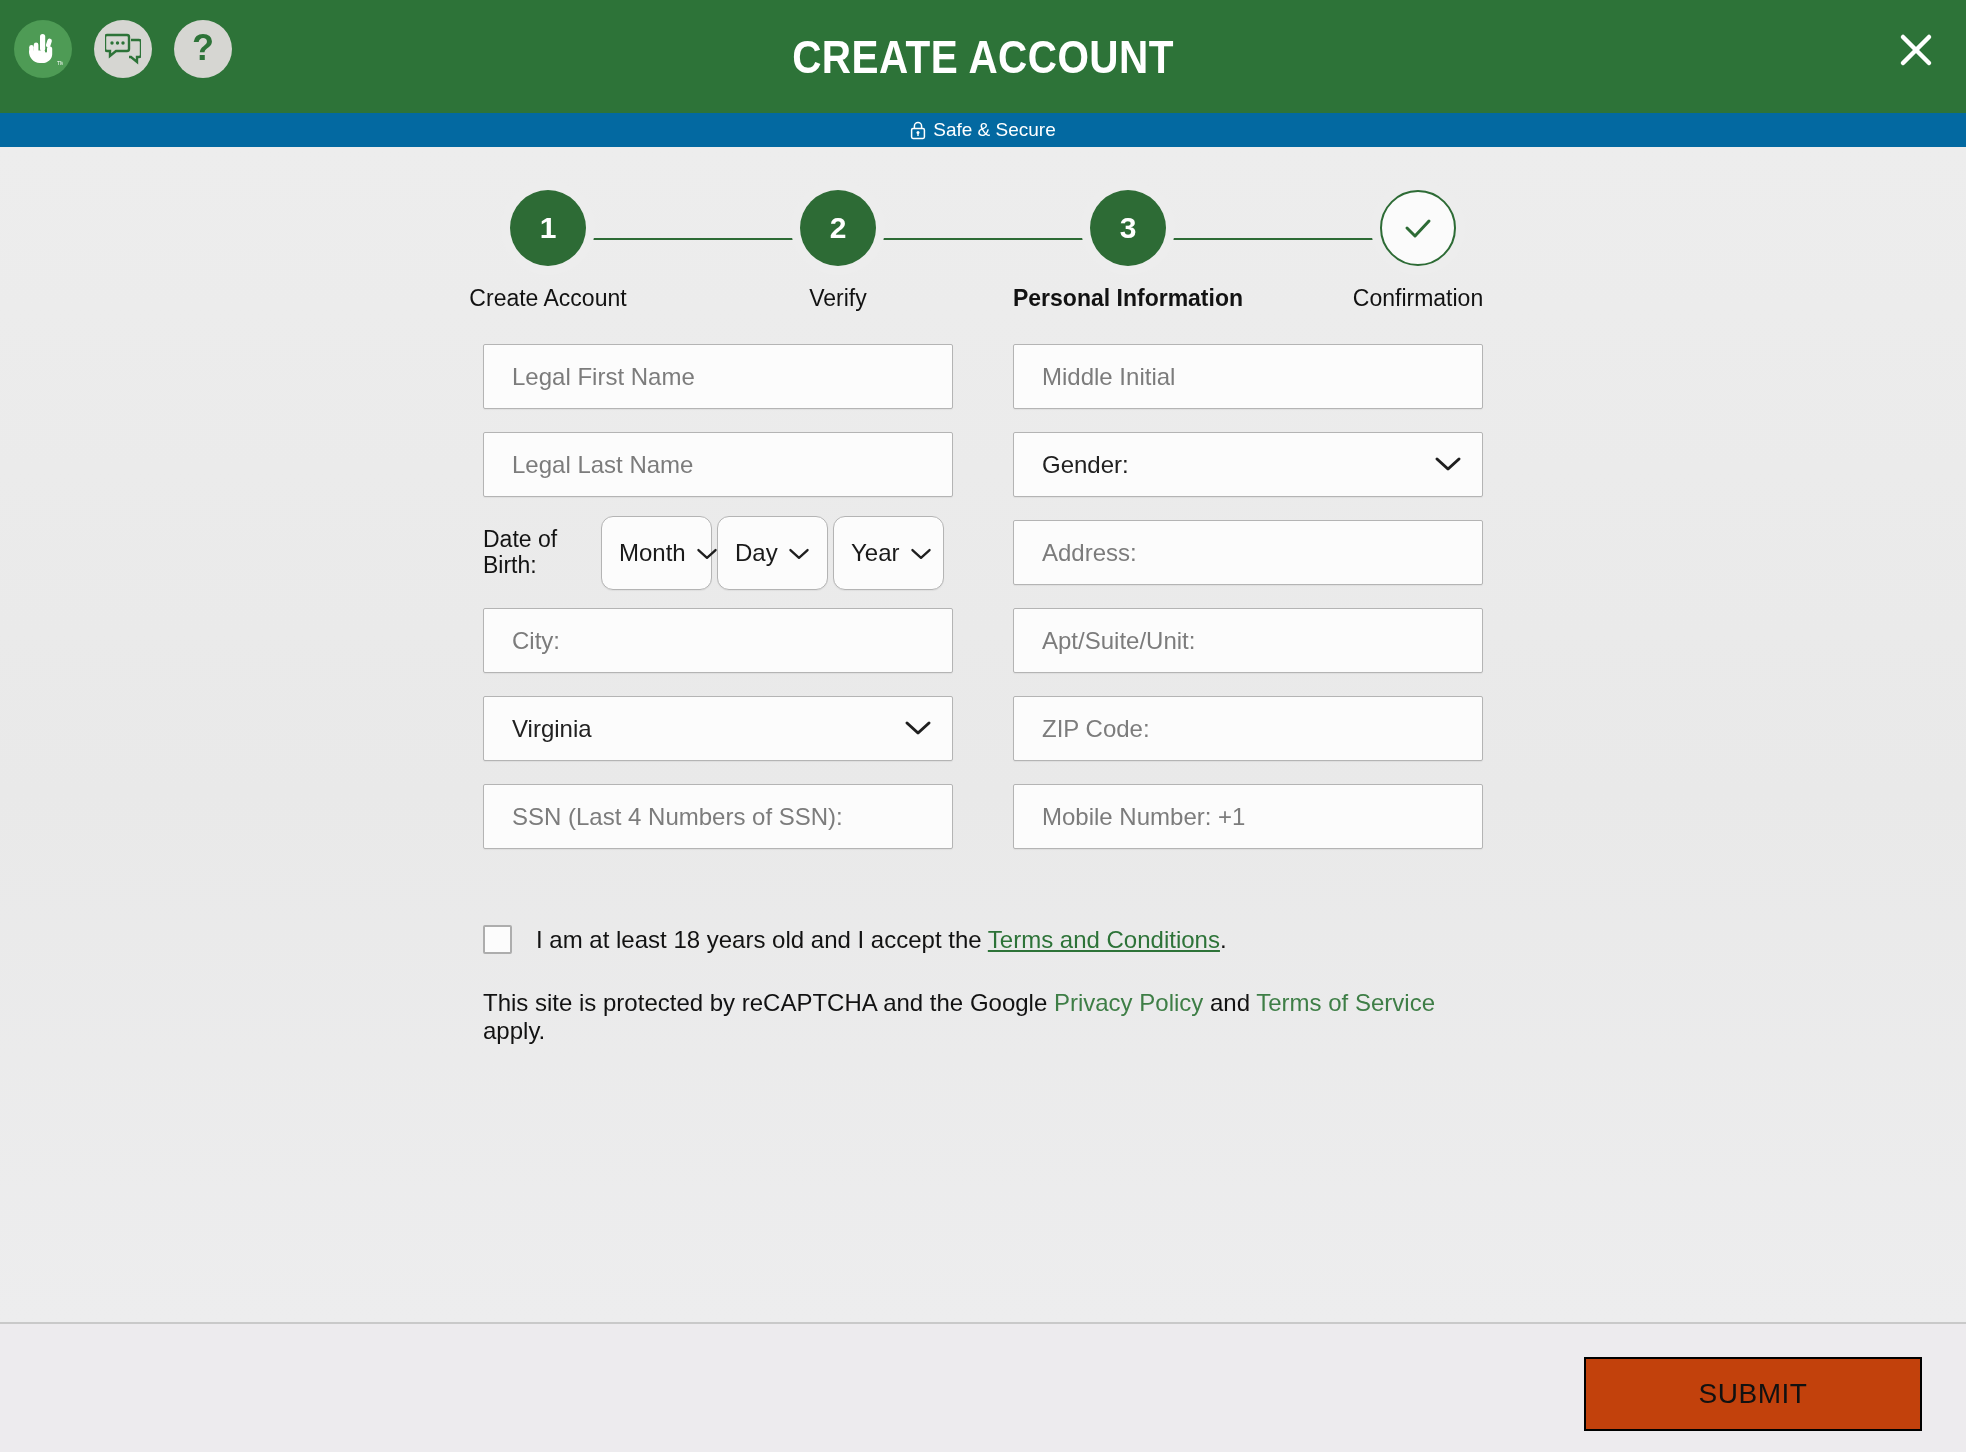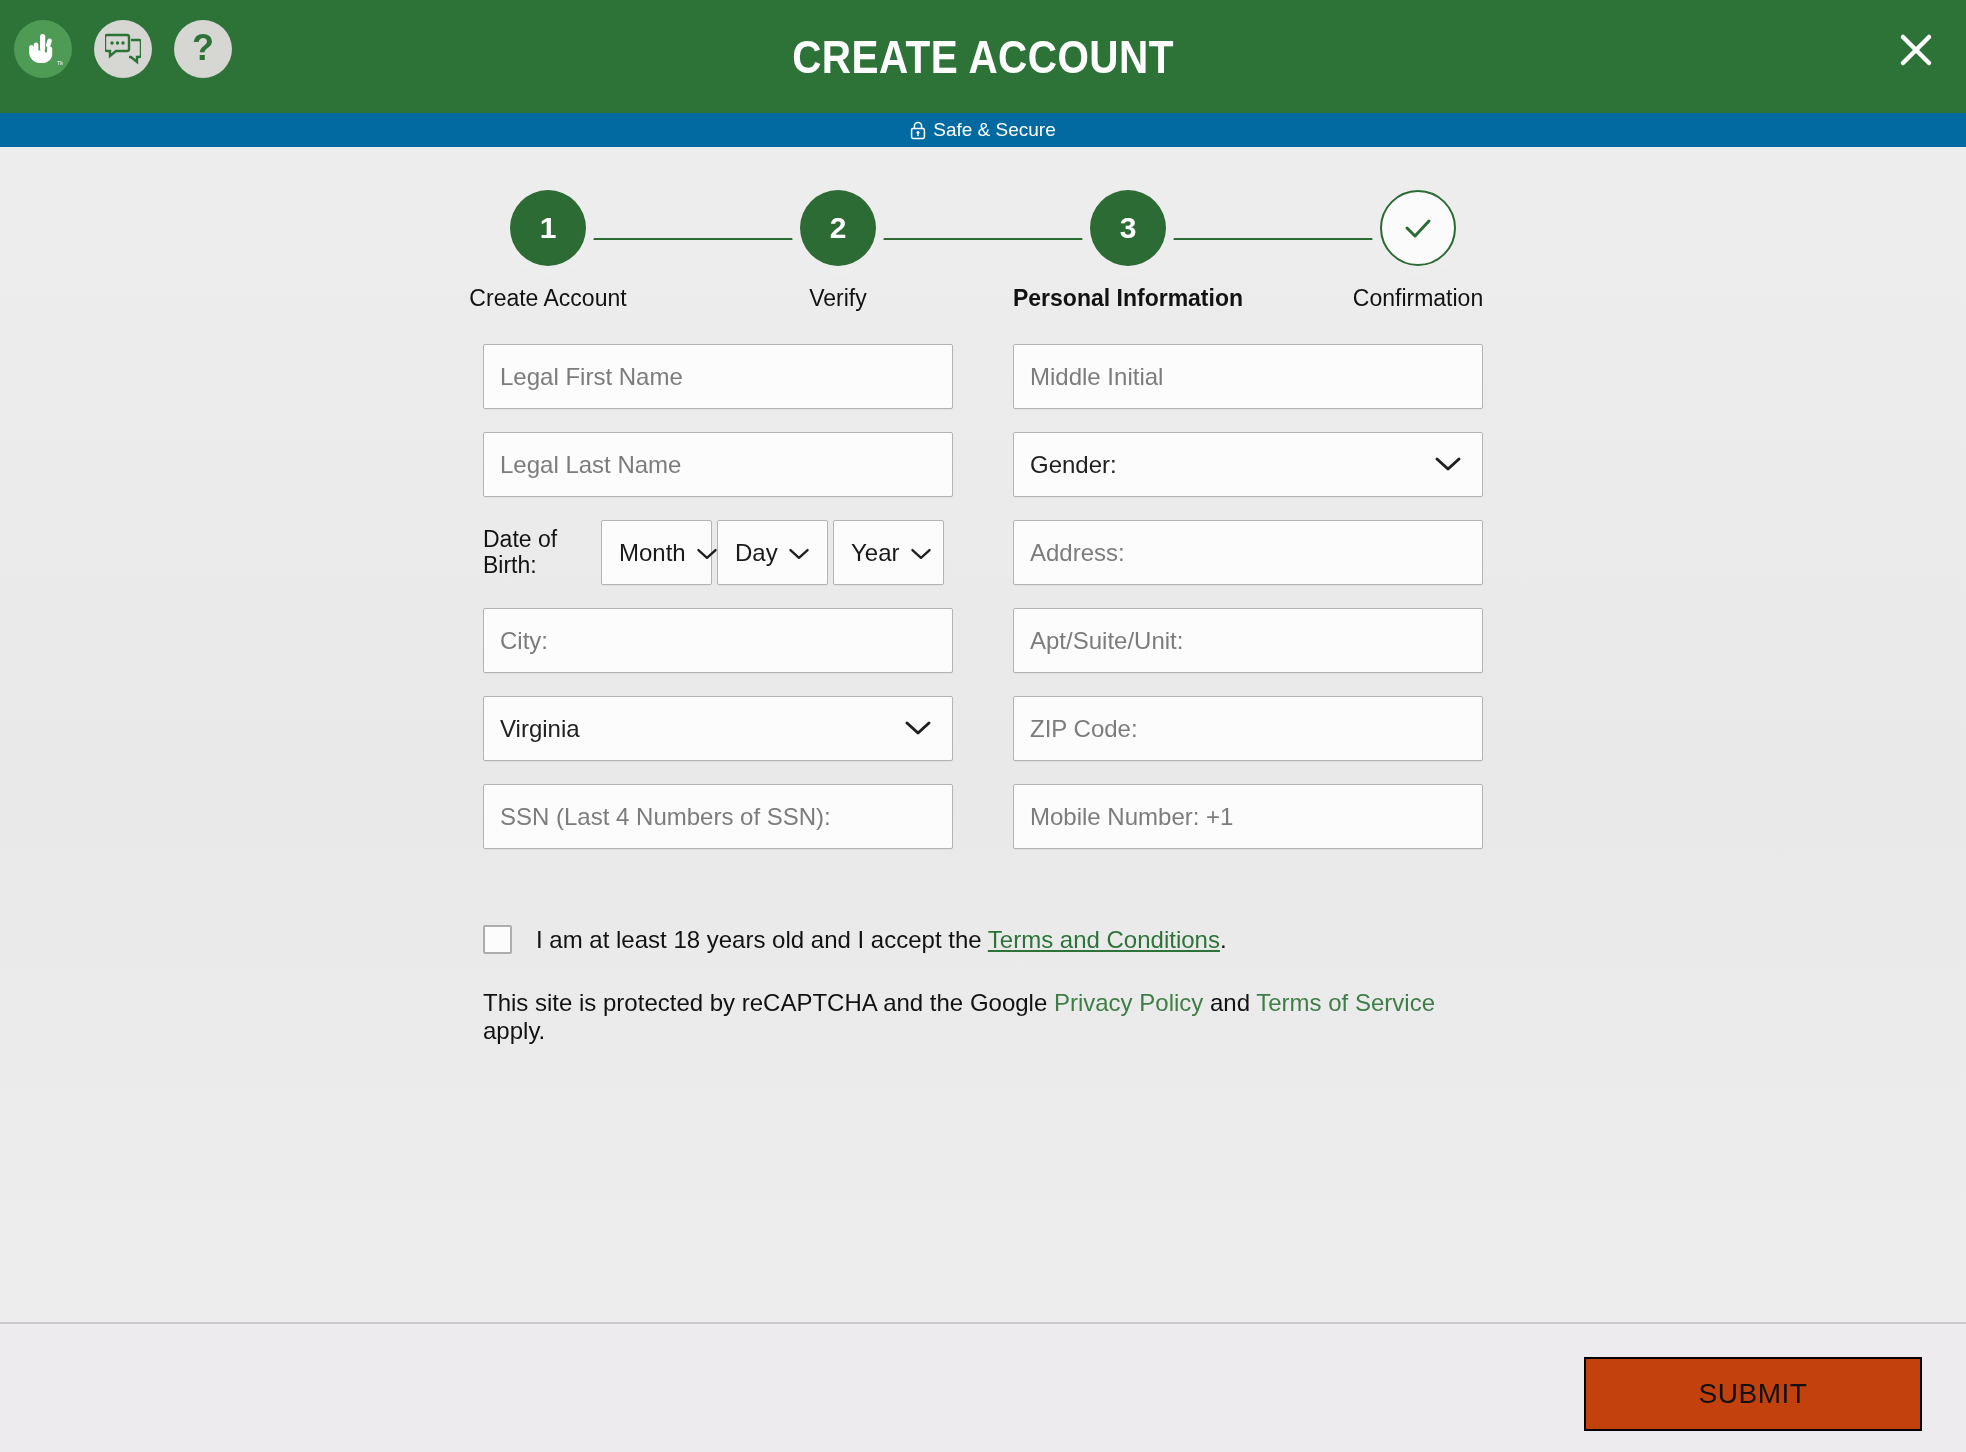--- a/index.html
+++ b/index.html
@@ -173,21 +173,21 @@
 
   .field {
     width: 100%;
     height: 65px;
     background: #FCFCFC;
     border: 1px solid #B4B4B4;
     border-radius: 2px;
     font-family: "Liberation Sans", sans-serif;
     font-size: 24px;
     color: #212121;
-    padding: 0 16px;
+    padding: 0 28px;
     display: flex;
     align-items: center;
     box-shadow: 0 1px 1px rgba(0,0,0,0.05);
   }
   .field.placeholder { color: #7C7C7C; }
 
   .select {
     position: relative;
     cursor: pointer;
   }
@@ -208,24 +208,24 @@
   }
   .dob-label {
     font-size: 23px;
     color: #131313;
     line-height: 1.12;
     width: 118px;
     flex: 0 0 118px;
   }
   .dob-selects { display: flex; gap: 5px; flex: 1 1 auto; }
   .dob-sel {
-    height: 65px;
+    height: 74px;
     background: #FCFCFC;
     border: 1px solid #B4B4B4;
-    border-radius: 2px;
+    border-radius: 12px;
     font-size: 24px;
     color: #1A1A1A;
     display: flex;
     align-items: center;
     justify-content: flex-start;
     padding: 0 14px 0 17px;
     position: relative;
     cursor: pointer;
     box-shadow: 0 1px 1px rgba(0,0,0,0.05);
   }

